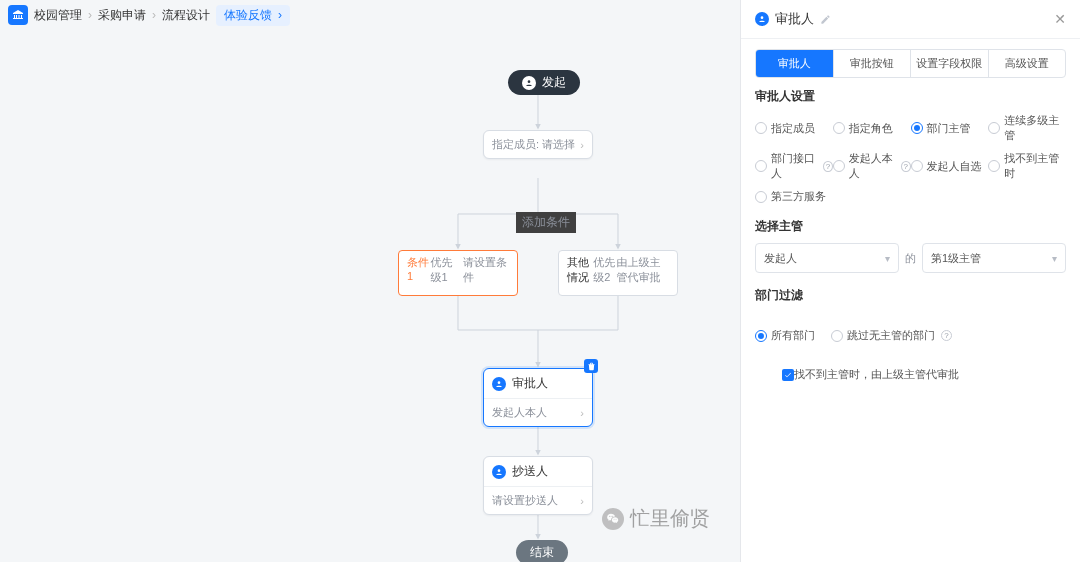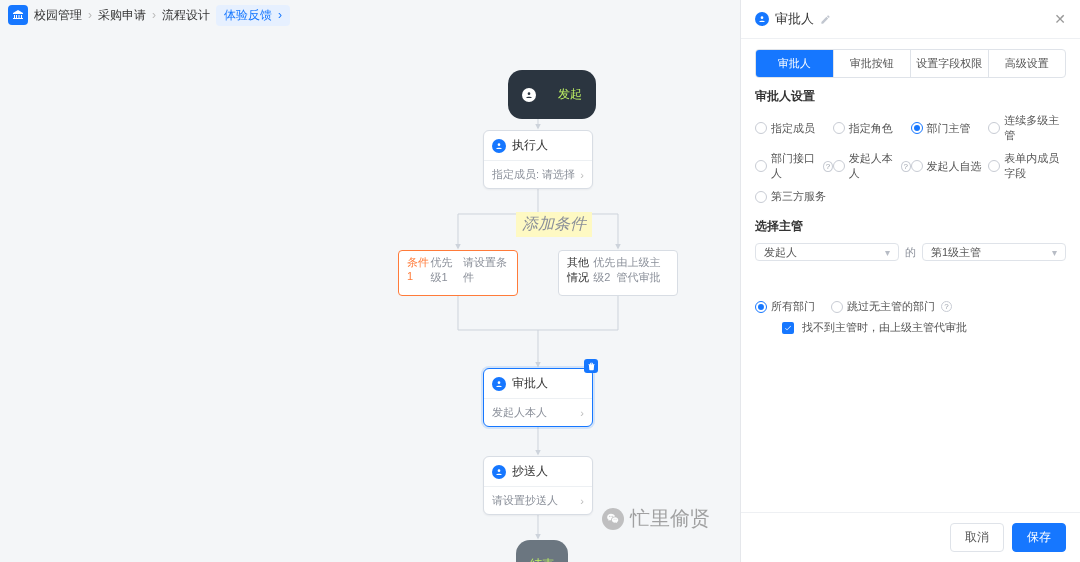--- a/index.html
+++ b/index.html
@@ -38,22 +38,22 @@
   .node-head {
     display: flex; align-items: center; gap: 6px; padding: 6px 8px;
     font-size: 12px; border-bottom: 1px solid #edf0f3;
   }
   .node-body {
     padding: 6px 8px; font-size: 11px; color: #8a8f99;
     display: flex; justify-content: space-between; align-items: center;
   }
   .chev { color: #bbb; }
   .node-pill {
-    position: absolute; padding: 16px 14px; border-radius: 14px;
-    display: flex; align-items: center; gap: 22px; font-size: 12px; color: #bef264;
+    position: absolute; padding: 4px 14px; border-radius: 14px;
+    display: flex; align-items: center; gap: 6px; font-size: 12px; color: #ffffff;
   }
   .pill-start  { background: #2b3540; }
   .pill-end    { background: #6b7680; }
   .dot-icon {
     width: 14px; height: 14px; border-radius: 50%; background: #1677ff; color: #fff;
     display: inline-flex; align-items: center; justify-content: center; font-size: 9px;
   }
   .dot-icon svg { width: 8px; height: 8px; }
 
   
@@ -68,23 +68,22 @@
   .cond-orange .cname { color: #ff7b3a; }
   .priority { color: #8a8f99; }
 
   .selected-node { border: 1.5px solid #1677ff; box-shadow: 0 0 0 2px rgba(22,119,255,.15); }
   .node-badge {
     position: absolute; top: -10px; right: -6px; width: 14px; height: 14px;
     border-radius: 3px; background: #1677ff; display: flex; align-items: center;
     justify-content: center;
   }
   .add-cond-label {
-    position: absolute; font-size: 16px; color: #8a8f99; background: #fef9c3;
+    position: absolute; font-size: 12px; color: #8a8f99; background: #404040;
     padding: 2px 6px;
-    font-style: italic;
   }
 
   
   svg.edges { position: absolute; inset: 0; width: 100%; height: 100%; pointer-events: none; }
   .edge { stroke: #cdd3db; stroke-width: 1; fill: none; }
 
   
   .sp-head {
     display: flex; align-items: center; justify-content: space-between;
     padding: 10px 14px; border-bottom: 1px solid #eef0f3;
@@ -118,28 +117,28 @@
     content: ""; position: absolute; inset: 2px; border-radius: 50%; background: #1677ff;
   }
   .radio-item .help {
     width: 11px; height: 11px; border: 1px solid #c8ccd4; border-radius: 50%;
     display: inline-flex; align-items: center; justify-content: center; font-size: 8px; color: #9aa0aa;
     margin-left: 2px;
   }
 
   .sel-row { display: flex; align-items: center; gap: 6px; }
   .select {
-    flex: 1; border: 1px solid #dfe3e9; border-radius: 4px; height: 18px;
+    flex: 1; border: 1px solid #dfe3e9; border-radius: 4px; height: 30px;
     display: flex; align-items: center; justify-content: space-between; padding: 0 8px;
     font-size: 11px; color: #555; background: #fff;
   }
   .sel-caret { color: #b7bcc5; font-size: 10px; }
   .tiny-label { font-size: 11px; color: #8a8f99; }
 
-  .check-row { display: flex; align-items: center; gap: 8px; font-size: 11px; color: #555; margin-top: 6px; padding-left: 27px; }
+  .check-row { display: flex; align-items: center; gap: 0; font-size: 11px; color: #555; margin-top: 24px; padding-left: 27px; }
   .checkbox {
     width: 12px; height: 12px; border-radius: 2px; background: #1677ff; flex-shrink: 0;
     display: inline-flex; align-items: center; justify-content: center;
   }
   .checkbox svg { width: 8px; height: 8px; }
 
   .sp-footer {
     margin-top: auto; padding: 10px 14px; display: flex; justify-content: flex-end; gap: 8px;
     border-top: 1px solid #eef0f3;
   }
@@ -205,29 +204,20 @@
         <span class="dot-icon" style="background:#fff;">
           <svg viewBox="0 0 24 24" fill="#2b3540">
               <circle cx="12" cy="8" r="4"></circle>
               <path d="M4 20c0-4 16-4 16 0v1H4z"></path>
             </svg>
         </span>
         <span>发起</span>
       </div>
 
       <div class="node" style="left:483px;top:100px;">
-        <div class="node-head">
-          <span class="dot-icon">
-            <svg viewBox="0 0 24 24" fill="#fff">
-                <circle cx="12" cy="8" r="4"></circle>
-                <path d="M4 20c0-4 16-4 16 0v1H4z"></path>
-              </svg>
-          </span>
-          <span>执行人</span>
-        </div>
         <div class="node-body">
           <span>指定成员: 请选择</span>
           <span class="chev">›</span>
         </div>
       </div>
 
       <div class="add-cond-label" style="left:516px;top:182px;">添加条件</div>
 
       <div class="cond cond-orange" style="left:398px;top:220px;">
         <div class="cond-row1">
@@ -349,21 +339,21 @@
             <span class="radio-dot"></span>
             <span>发起人本人</span>
             <span class="help">?</span>
           </div>
           <div class="radio-item">
             <span class="radio-dot"></span>
             <span>发起人自选</span>
           </div>
           <div class="radio-item">
             <span class="radio-dot"></span>
-            <span>表单内成员字段</span>
+            <span>找不到主管时</span>
           </div>
           <div class="radio-item">
             <span class="radio-dot"></span>
             <span>第三方服务</span>
           </div>
         </div>
     </div>
 
     <div class="section">
       <h6>选择主管</h6>
@@ -374,20 +364,21 @@
         </div>
         <span class="tiny-label">的</span>
         <div class="select">
           <span>第1级主管</span>
           <span class="sel-caret">▾</span>
         </div>
       </div>
     </div>
 
     <div class="section">
+      <h6>部门过滤</h6>
       <div class="radio-grid" id="filter-radios" style="gap:8px 16px;margin-top:24px;">
           <div class="radio-item" style="width: auto;">
             <span class="radio-dot on"></span>
             <span>所有部门</span>
           </div>
           <div class="radio-item" style="width: auto; align-items: center;">
             <span class="radio-dot"></span>
             <span>跳过无主管的部门</span>
             <span class="help">?</span>
           </div>
@@ -395,18 +386,14 @@
       <div class="check-row">
         <span class="checkbox">
           <svg viewBox="0 0 24 24" fill="#fff">
               <path d="M9 16.2 4.8 12l-1.4 1.4L9 19 21 7l-1.4-1.4z"></path>
             </svg>
         </span>
         <span>找不到主管时，由上级主管代审批</span>
       </div>
     </div>
 
-    <div class="sp-footer">
-      <div class="btn">取消</div>
-      <div class="btn primary">保存</div>
-    </div>
   </div>
 </div>
 
 </body></html>

